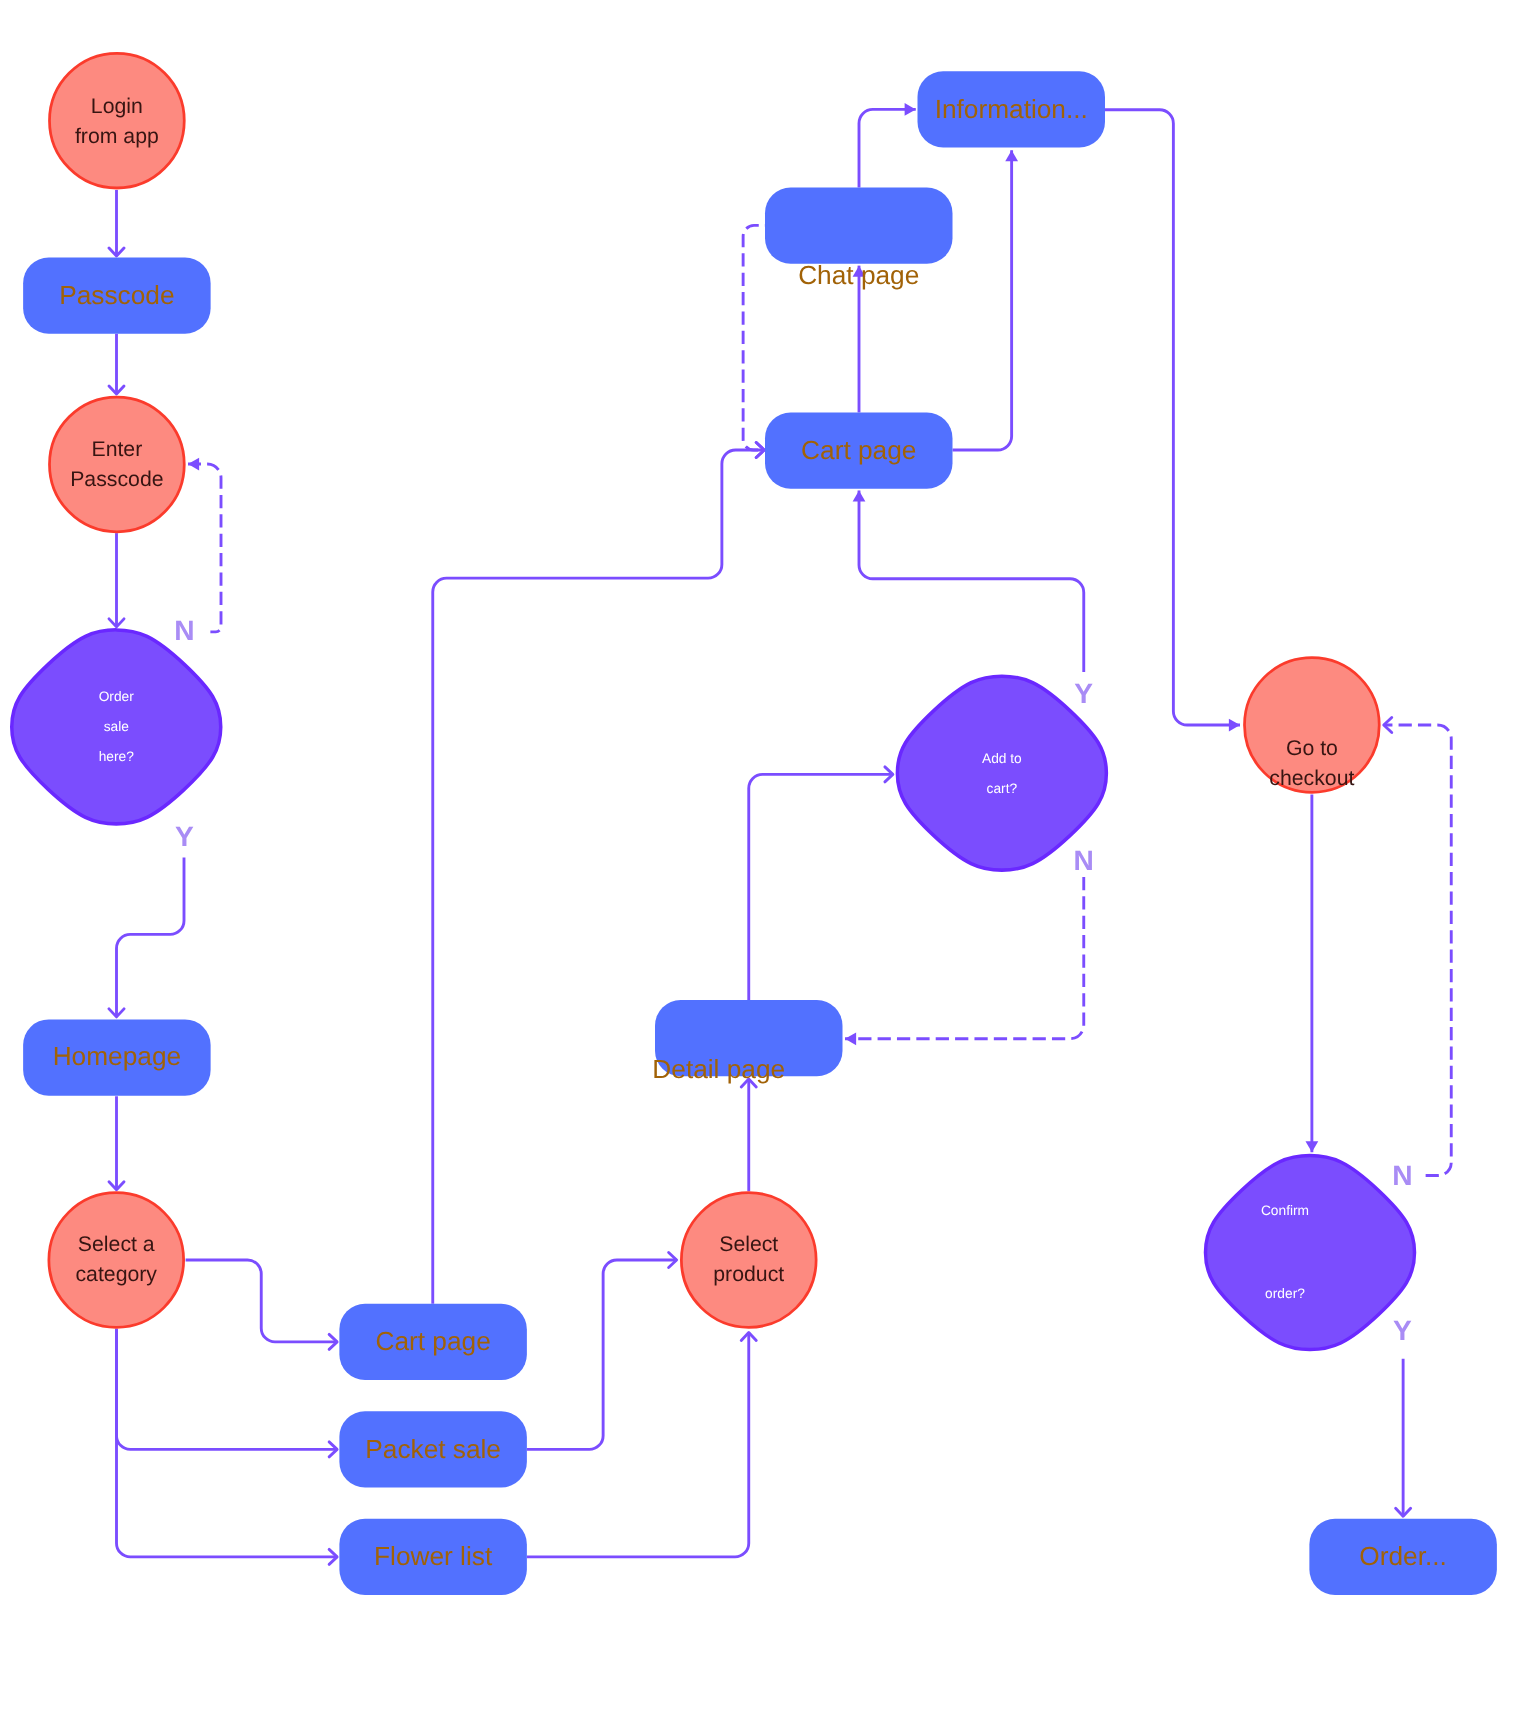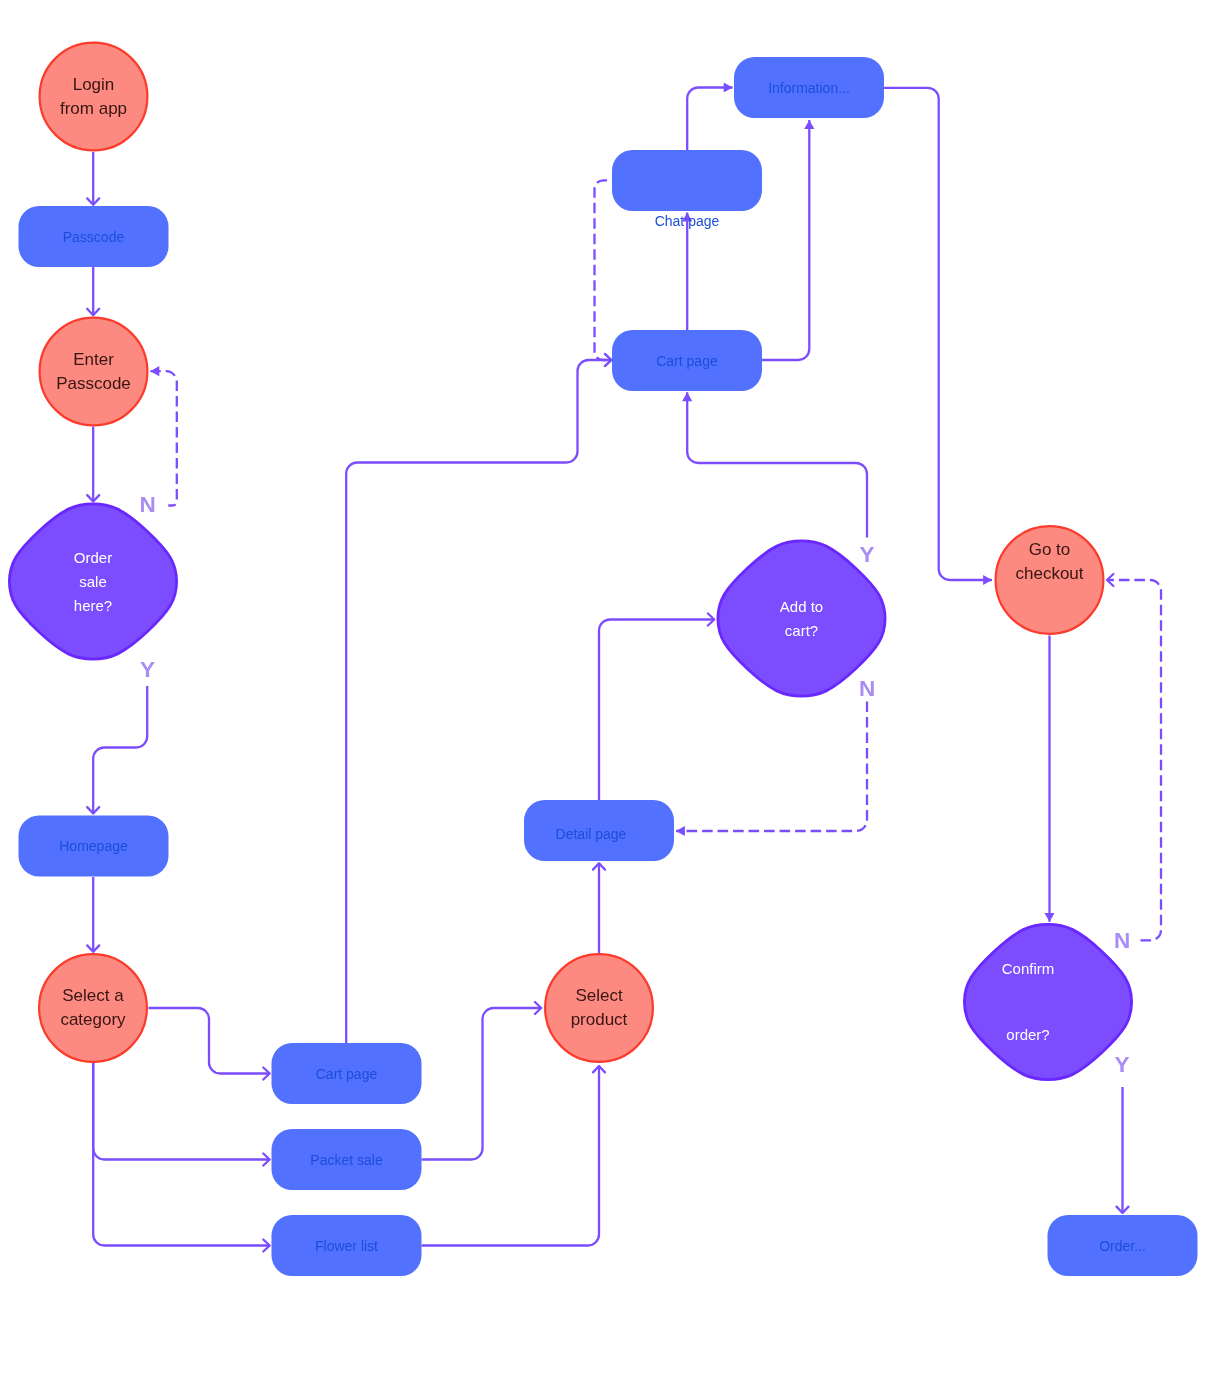--- a/index.html
+++ b/index.html
@@ -61,27 +61,27 @@
     white-space: nowrap;
   }
   .node-label span { display: block; }
   .lbl-terminal {
     font-size: 17px;
     color: #371512;
     line-height: 24px;
     letter-spacing: 0px;
   }
   .lbl-process {
-    font-size: 14px;
-    color: #1d4ed8;
+    font-size: 21px;
+    color: #a16207;
     line-height: 24px;
     letter-spacing: 0px;
   }
   .lbl-decision {
-    font-size: 15px;
+    font-size: 11px;
     color: #ffffff;
     line-height: 24px;
     letter-spacing: 0px;
   }
   .branch-label {
     position: absolute;
     font-size: 22.5px;
     font-weight: bold;
     color: #a98cf5;
     line-height: 22.5px;
@@ -242,37 +242,37 @@
       <div class="node-label lbl-process" style="left: 271.5px; top: 1129px; width: 150px; height: 61px;">
         <span>Packet sale</span>
       </div>
       <div class="node-label lbl-process" style="left: 271.5px; top: 1215px; width: 150px; height: 61px;">
         <span>Flower list</span>
       </div>
       <div class="node-label lbl-terminal" style="left: 544px; top: 953px; width: 110px; height: 110px;">
         <span>Select</span>
         <span>product</span>
       </div>
-      <div class="node-label lbl-process" style="left: 516px; top: 800px; width: 150px; height: 68px;">
+      <div class="node-label lbl-process" style="left: 500px; top: 800px; width: 150px; height: 68px; justify-content: flex-end;">
         <span>Detail page</span>
       </div>
       <div class="node-label lbl-decision" style="left: 716.5px; top: 539.5px; width: 170px; height: 158px;">
         <span>Add to</span>
         <span>cart?</span>
       </div>
       <div class="node-label lbl-process" style="left: 612px; top: 330px; width: 150px; height: 61px;">
         <span>Cart page</span>
       </div>
       <div class="node-label lbl-process" style="left: 612px; top: 150px; width: 150px; height: 61px; margin-top: 40px;">
         <span>Chat page</span>
       </div>
       <div class="node-label lbl-process" style="left: 734px; top: 57px; width: 150px; height: 61px;">
         <span>Information...</span>
       </div>
-      <div class="node-label lbl-terminal" style="left: 994.5px; top: 507px; width: 110px; height: 110px;">
+      <div class="node-label lbl-terminal" style="left: 994.5px; top: 556px; width: 110px; height: 110px;">
         <span>Go to</span>
         <span>checkout</span>
       </div>
       <div class="node-label lbl-decision" style="left: 943px; top: 923px; width: 170px; height: 158px; gap: 42px;">
         <span>Confirm</span>
         <span>order?</span>
       </div>
       <div class="node-label lbl-process" style="left: 1047.5px; top: 1215px; width: 150px; height: 61px;">
         <span>Order...</span>
       </div>

